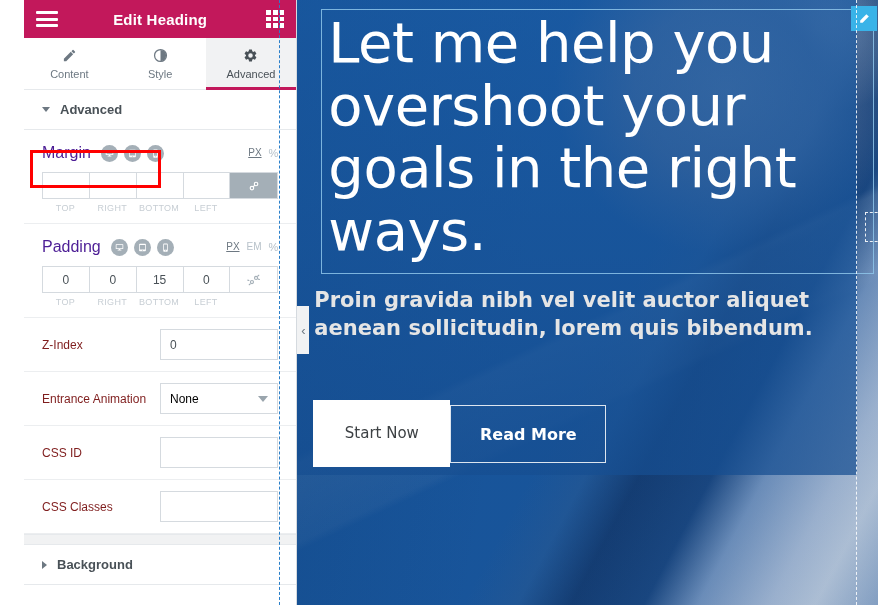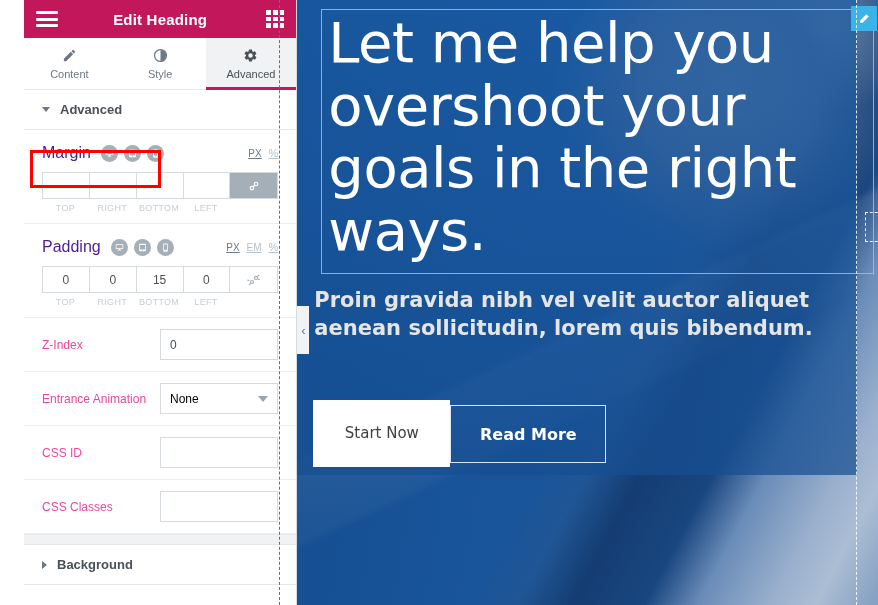--- a/index.html
+++ b/index.html
@@ -76,21 +76,21 @@
   .ctrl { padding: 12px 18px 10px 18px; border-bottom: 1px solid #eceef0; }
   .ctrl-top { display: flex; align-items: center; height: 22px; }
   .ctrl-label { font-size: 16px; color: #4c1d95; margin-right: 10px; }
   .devices { display: flex; gap: 6px; align-items: center; }
   .dev {
     width: 17px; height: 17px; border-radius: 50%;
     background: #a4afb7; color: #fff;
     display: flex; align-items: center; justify-content: center;
     cursor: pointer;
   }
-  .units { margin-left: auto; display: flex; gap: 7px; align-items: flex-end; font-size: 10px; color: #b7c1c9; text-decoration: underline; }
+  .units { margin-left: auto; display: flex; gap: 7px; align-items: flex-start; font-size: 10px; color: #b7c1c9; }
   .units .u { cursor: pointer; }
   .units .u.active { color: #6d7882; text-decoration: underline; }
   .units .u.pct { font-size: 11px; }
 
   .dims { display: flex; margin-top: 8px; justify-content: space-between; }
   .dim { flex: 1; }
   .dim input {
     width: 100%; height: 27px; border: 1px solid #d5dadf;
     border-right: none; text-align: center;
     font-size: 12px; color: #495157; outline: none;
@@ -101,21 +101,21 @@
   .dim .cap { display: block; text-align: center; font-size: 9px; color: #c7ced4; margin-top: 4px; letter-spacing: .3px; }
   .linkbtn {
     width: 49px; height: 27px; border: 1px solid #d5dadf;
     display: flex; align-items: center; justify-content: center;
     cursor: pointer; color: #fff; background: #a4afb7;
   }
   .linkbtn.off { background: #fff; color: #a4afb7; }
 
   
   .field { display: flex; align-items: center; padding: 11px 18px; border-bottom: 1px solid #eceef0; gap: 10px; }
-  .field-label { font-size: 12px; color: #ec4899; width: 108px; flex: none; }
+  .field-label { font-size: 12px; color: #7f1d1d; width: 108px; flex: none; }
   .field-ctl { flex: 1; }
   .field input.txt, .field .select {
     width: 100%; height: 31px; border: 1px solid #d5dadf;
     padding: 0 9px; font-size: 12px; color: #495157;
     outline: none; background: #fff; border-radius: 0;
     font-family: "Liberation Sans", sans-serif;
   }
   .field .select { display: flex; align-items: center; color: #000000; cursor: pointer; position: relative; }
   .sel-caret { position: absolute; right: 9px; width: 0; height: 0; border-left: 5px solid transparent; border-right: 5px solid transparent; border-top: 6px solid #9aa5ad; }
 

